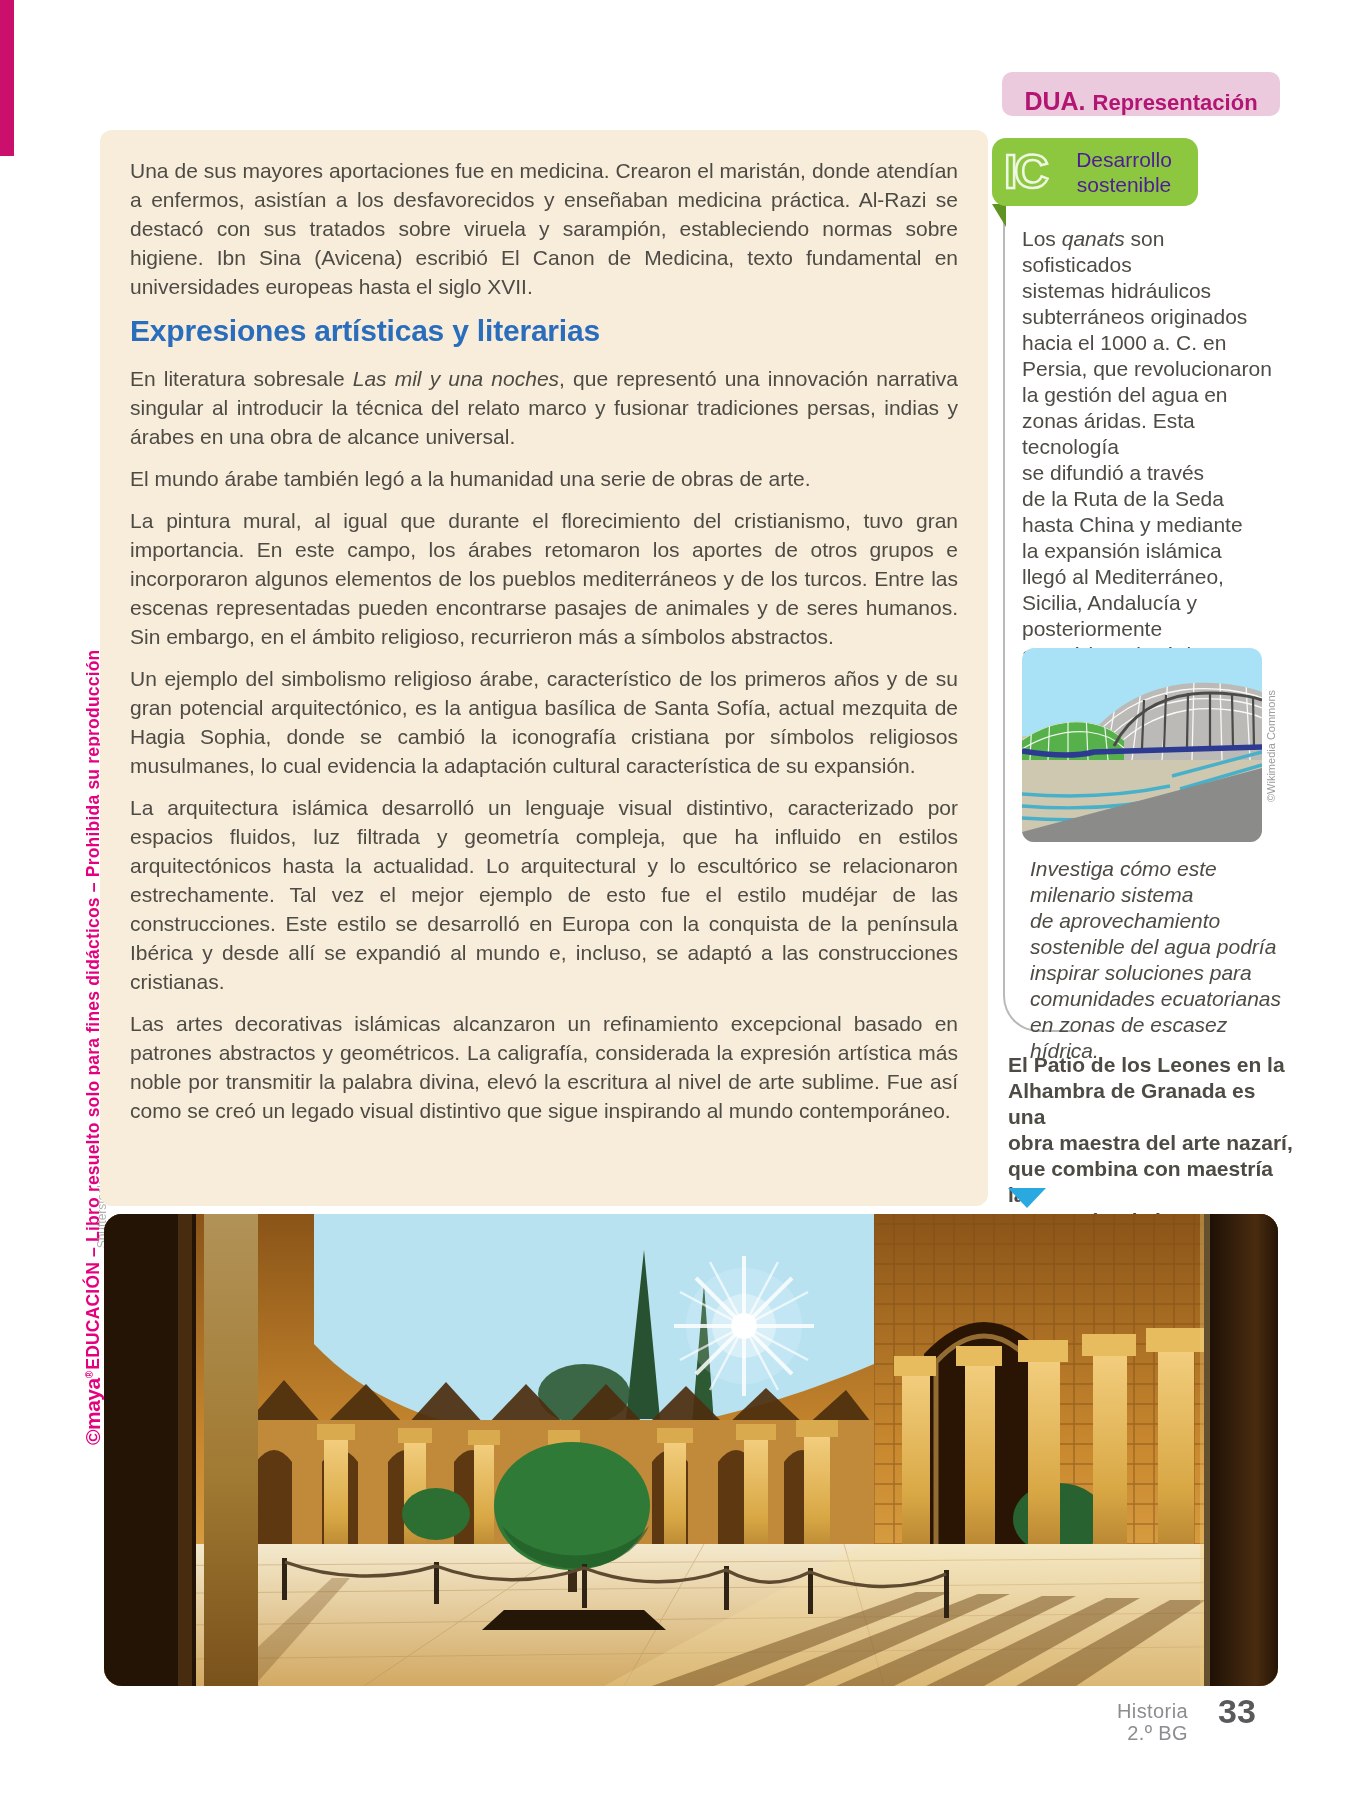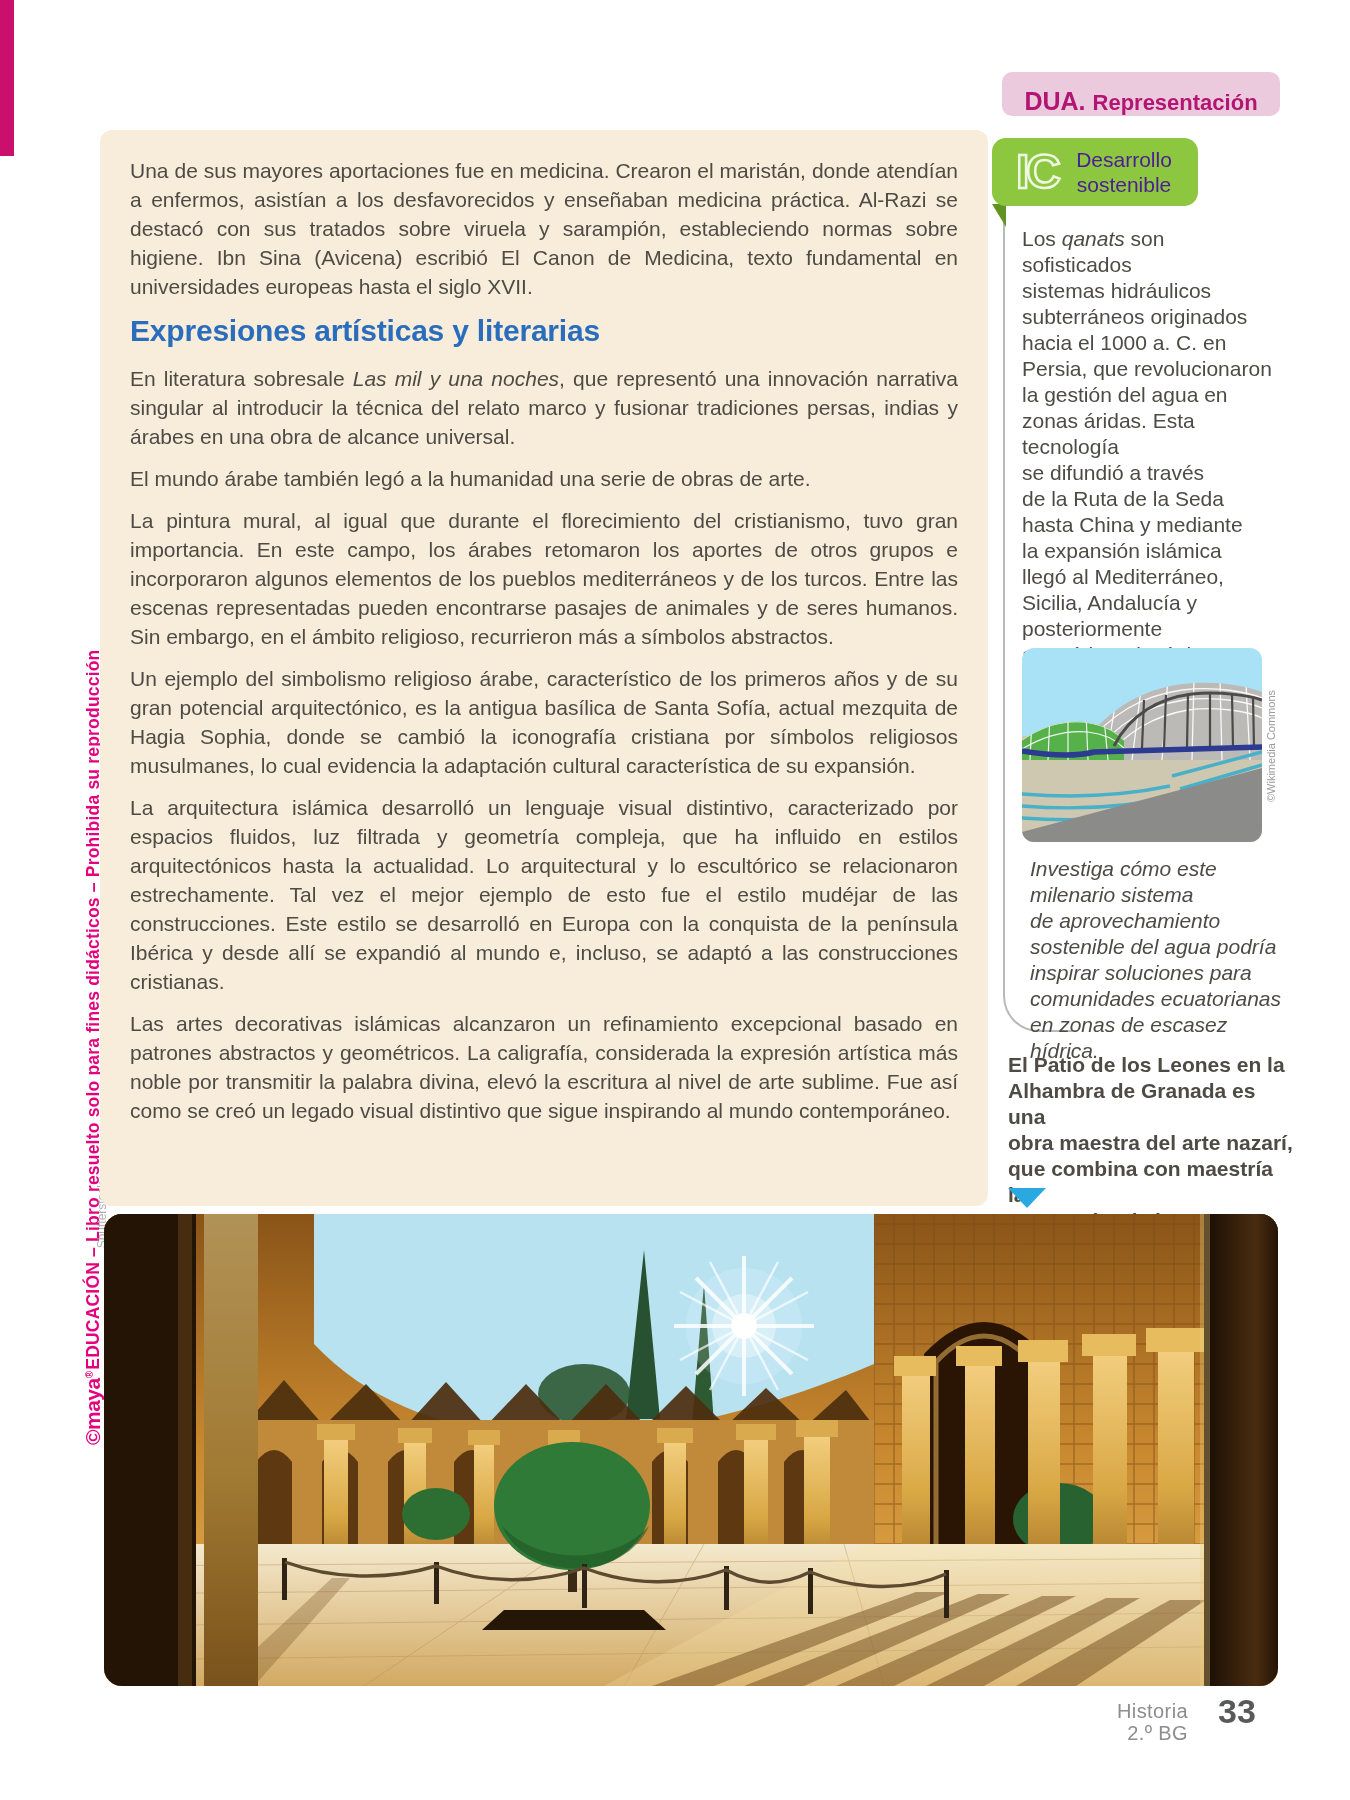--- a/index.html
+++ b/index.html
@@ -28,21 +28,21 @@
   .dua-label{font-weight:700;font-size:22px;color:var(--dua_text);margin-left:7px;}
 
   .cream{position:absolute;left:100px;top:130px;width:888px;height:1076px;background:var(--cream);
     border-radius:12px;padding:26px 30px 0 30px;overflow:hidden;}
   .body-p{font-size:21px;line-height:29px;text-align:justify;color:var(--body_text);margin:0 0 13px;}
   .heading{font-size:30px;font-weight:700;color:var(--heading_blue);margin:12px 0 16px;letter-spacing:-.2px;}
   em.book{}
 
   .green-box{position:absolute;left:992px;top:138px;width:206px;height:68px;background:var(--green);
     border-radius:14px;display:flex;align-items:center;z-index:2;}
-  .ic{width:66px;text-align:right;font-size:48px;font-weight:800;line-height:1;color:transparent;
+  .ic{width:66px;text-align:center;font-size:48px;font-weight:800;line-height:1;color:transparent;
     -webkit-text-stroke:2.5px rgba(255,255,255,.85);letter-spacing:-3px;}
   @supports not (-webkit-text-stroke:1px #fff){.ic{color:rgba(255,255,255,.6);}}
   .green-title{flex:1;text-align:center;color:#4c1d95;font-weight:400;font-size:21px;line-height:25px;
     white-space:pre-line;padding-right:8px;}
   .green-fold{position:absolute;left:992px;top:204px;width:14px;height:23px;background:var(--green_dark);
     clip-path:polygon(0 0,100% 0,100% 100%);z-index:1;}
 
   .bracket{position:absolute;left:1003px;top:202px;width:74px;height:830px;
     border-left:2px solid var(--bracket);border-bottom:2px solid var(--bracket);
     border-bottom-left-radius:36px;}

